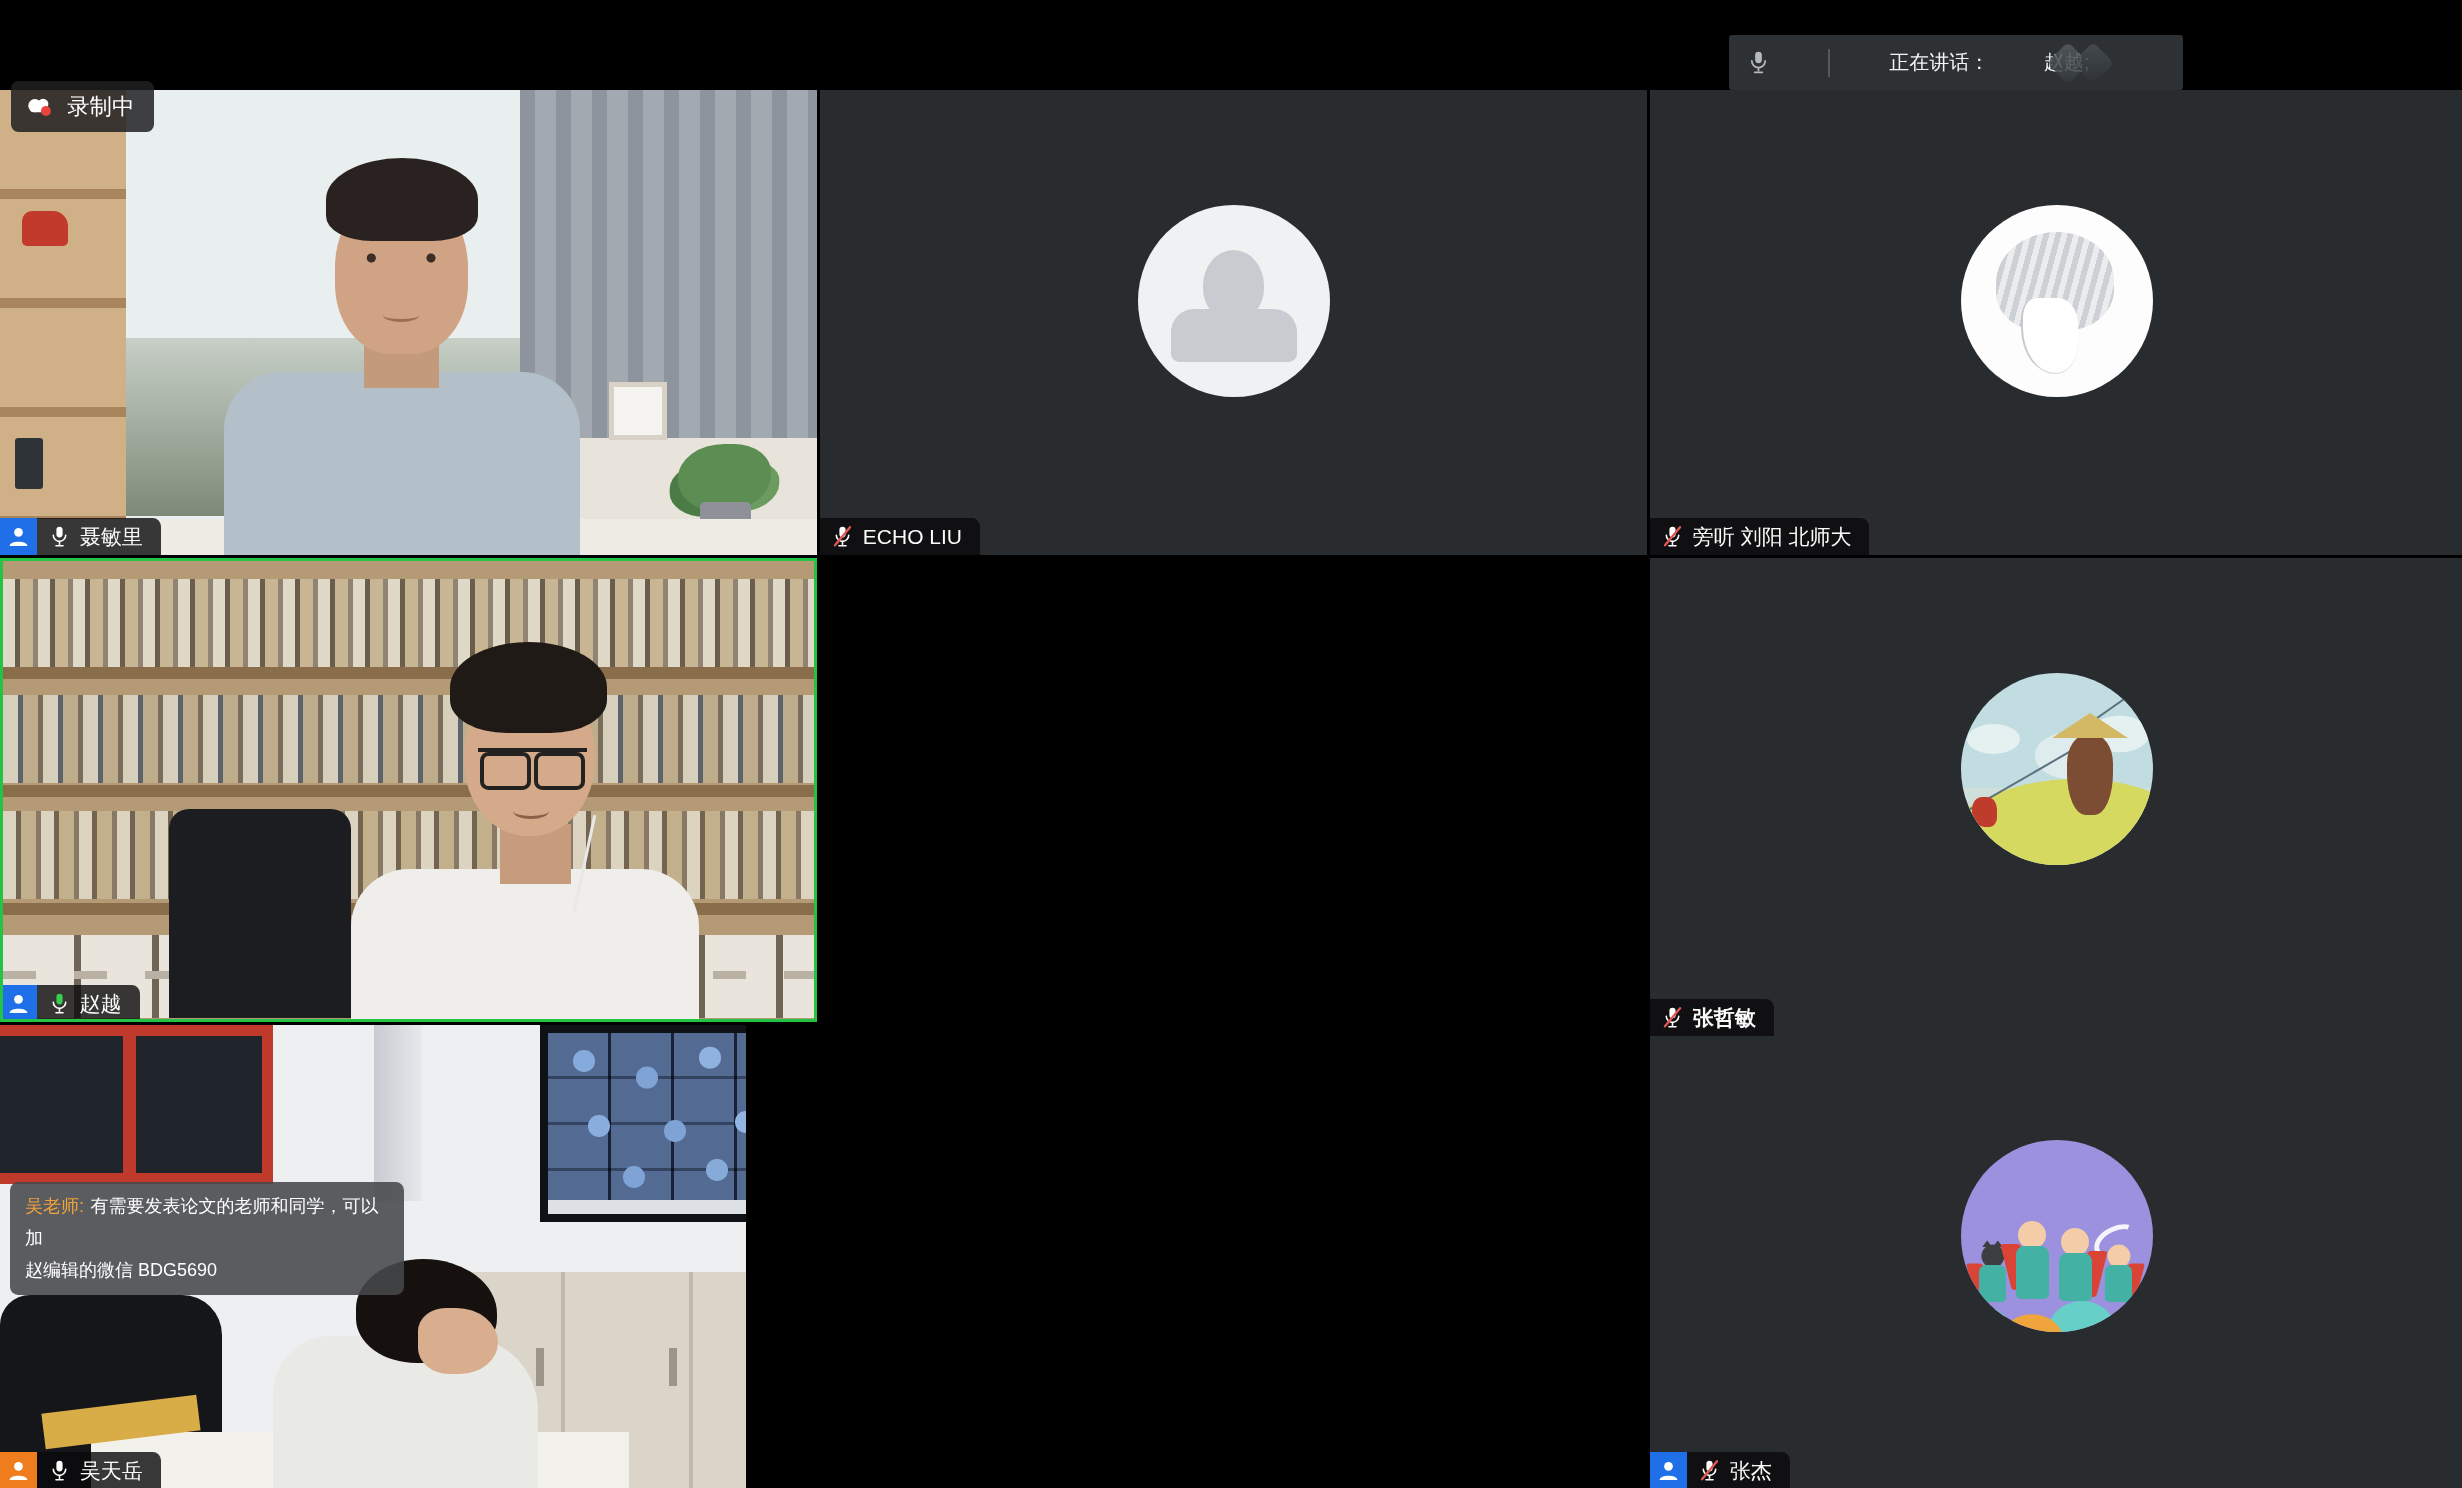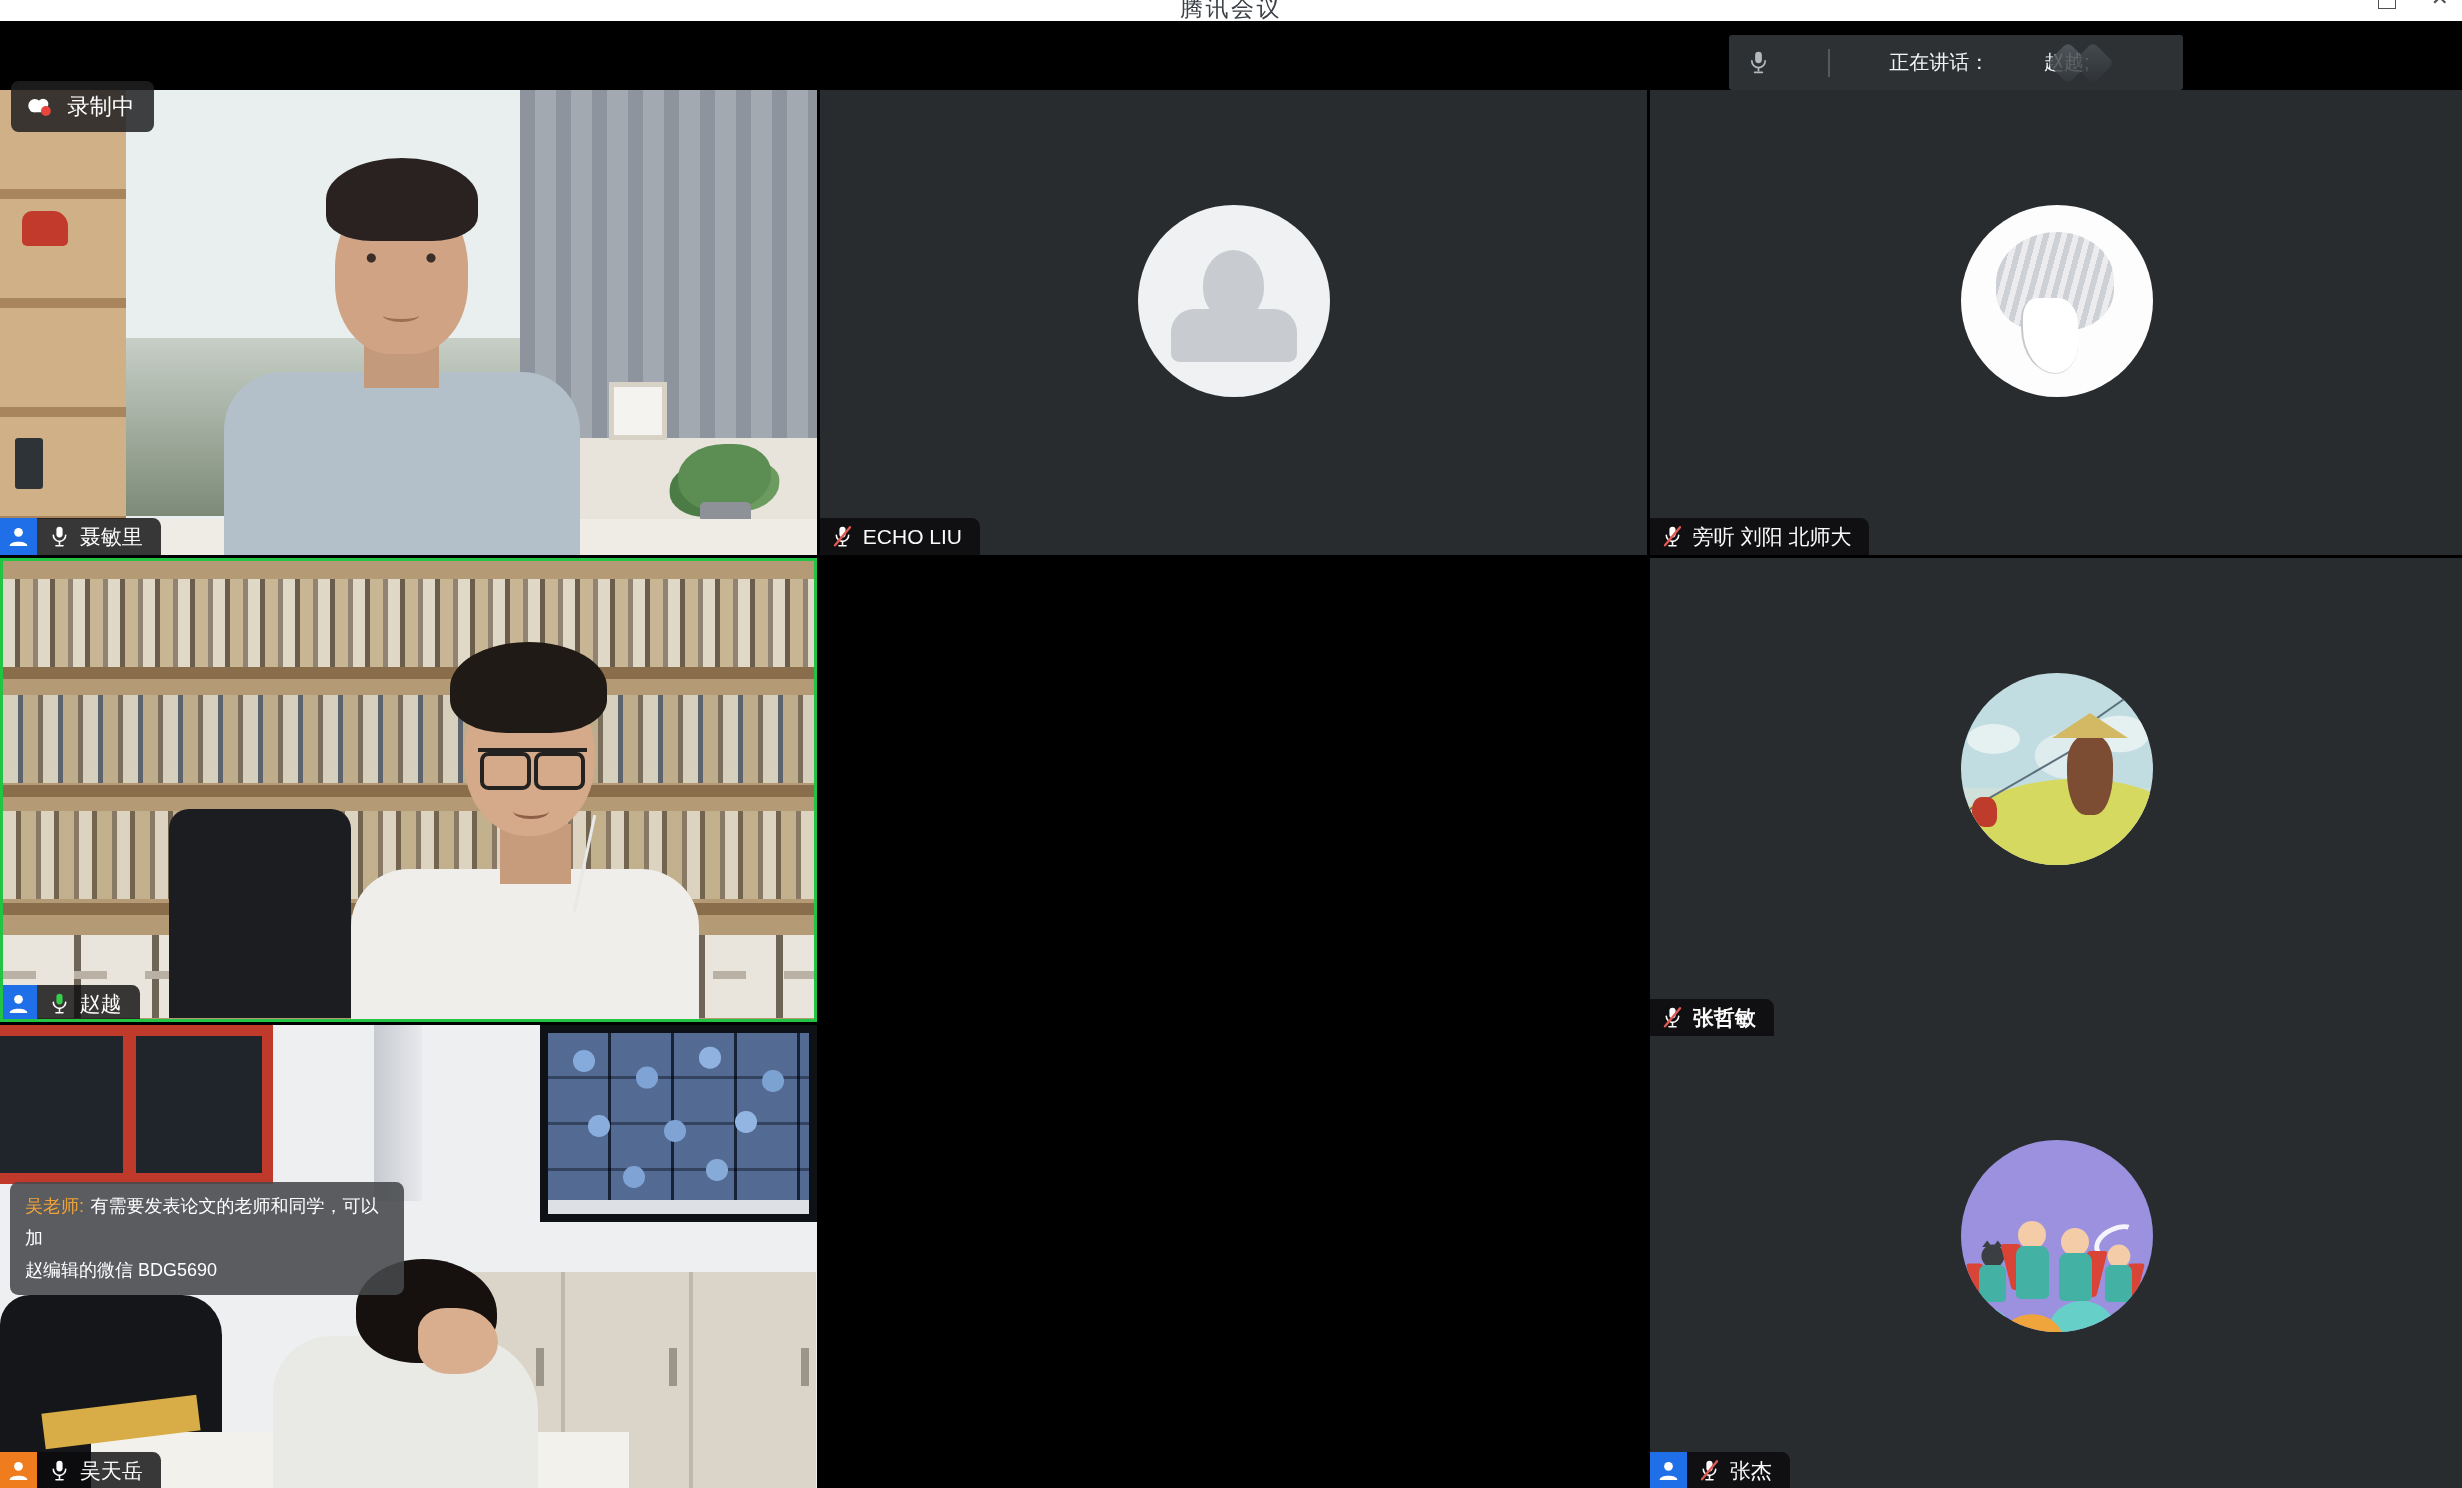--- a/index.html
+++ b/index.html
@@ -148,27 +148,20 @@
   .w-folder{left:43px;top:379px;width:156px;height:36px;background:#d8ad47;transform:rotate(-7deg);}
   .w-shirt{left:273px;top:311px;width:265px;height:152px;background:#e9e9e6;border-radius:58px 75px 0 0;}
   .w-head{left:356px;top:234px;width:141px;height:104px;background:#16110e;border-radius:50% 55% 45% 45%;}
   .w-face{left:418px;top:283px;width:80px;height:66px;background:#d9ae8e;border-radius:40% 60% 55% 45%;}
 </style>
 </head>
 <body>
 
 <div id="app">
 
-  <header class="titlebar">
-    <div class="titlebar-title">腾讯会议</div>
-    <div class="titlebar-controls">
-      <span class="win-restore"></span>
-      <span class="win-close">✕</span>
-    </div>
-  </header>
 
   <div class="speaking-box">
     <svg width="23" height="26.5" viewBox="0 0 24 26">
       <rect x="8.5" y="2" width="7" height="12" rx="3.5" fill="#b4b9bd"></rect>
       <path d="M5 11.5a7 7 0 0 0 14 0" fill="none" stroke="#b4b9bd" stroke-width="1.8" stroke-linecap="round"></path>
       <line x1="12" y1="18.5" x2="12" y2="22.5" stroke="#b4b9bd" stroke-width="1.8"></line>
       <line x1="8" y1="23.5" x2="16" y2="23.5" stroke="#b4b9bd" stroke-width="1.8" stroke-linecap="round"></line>
     </svg>
     <span class="speaking-divider"></span>
     <span class="speaking-label">正在讲话：</span>
@@ -313,21 +306,21 @@
             <path d="M5 11.5a7 7 0 0 0 14 0" fill="none" stroke="#fff" stroke-width="1.8" stroke-linecap="round"></path>
             <line x1="12" y1="18.5" x2="12" y2="22.5" stroke="#fff" stroke-width="1.8"></line>
             <line x1="8" y1="23.5" x2="16" y2="23.5" stroke="#fff" stroke-width="1.8" stroke-linecap="round"></line>
             <line x1="3.5" y1="23" x2="20.5" y2="2.5" stroke="#e25852" stroke-width="2.6" stroke-linecap="round"></line>
           </svg>
           <span>张哲敏</span>
         </span>
       </div>
     </div>
 
-    <div class="tile" style="left:0;top:1025px;width:817px;height:464px;">
+    <div class="tile" style="left:0;top:1025px;width:746px;height:464px;">
       <div class="scene scene-wu">
         <div class="w-redwin"></div>
         <div class="w-fold"></div>
         <div class="w-tv">
           <div class="w-screen"></div>
           <div class="w-dots"></div>
           <div class="w-bar"></div>
         </div>
         <div class="w-cab"></div>
         <div class="w-bag"></div>

